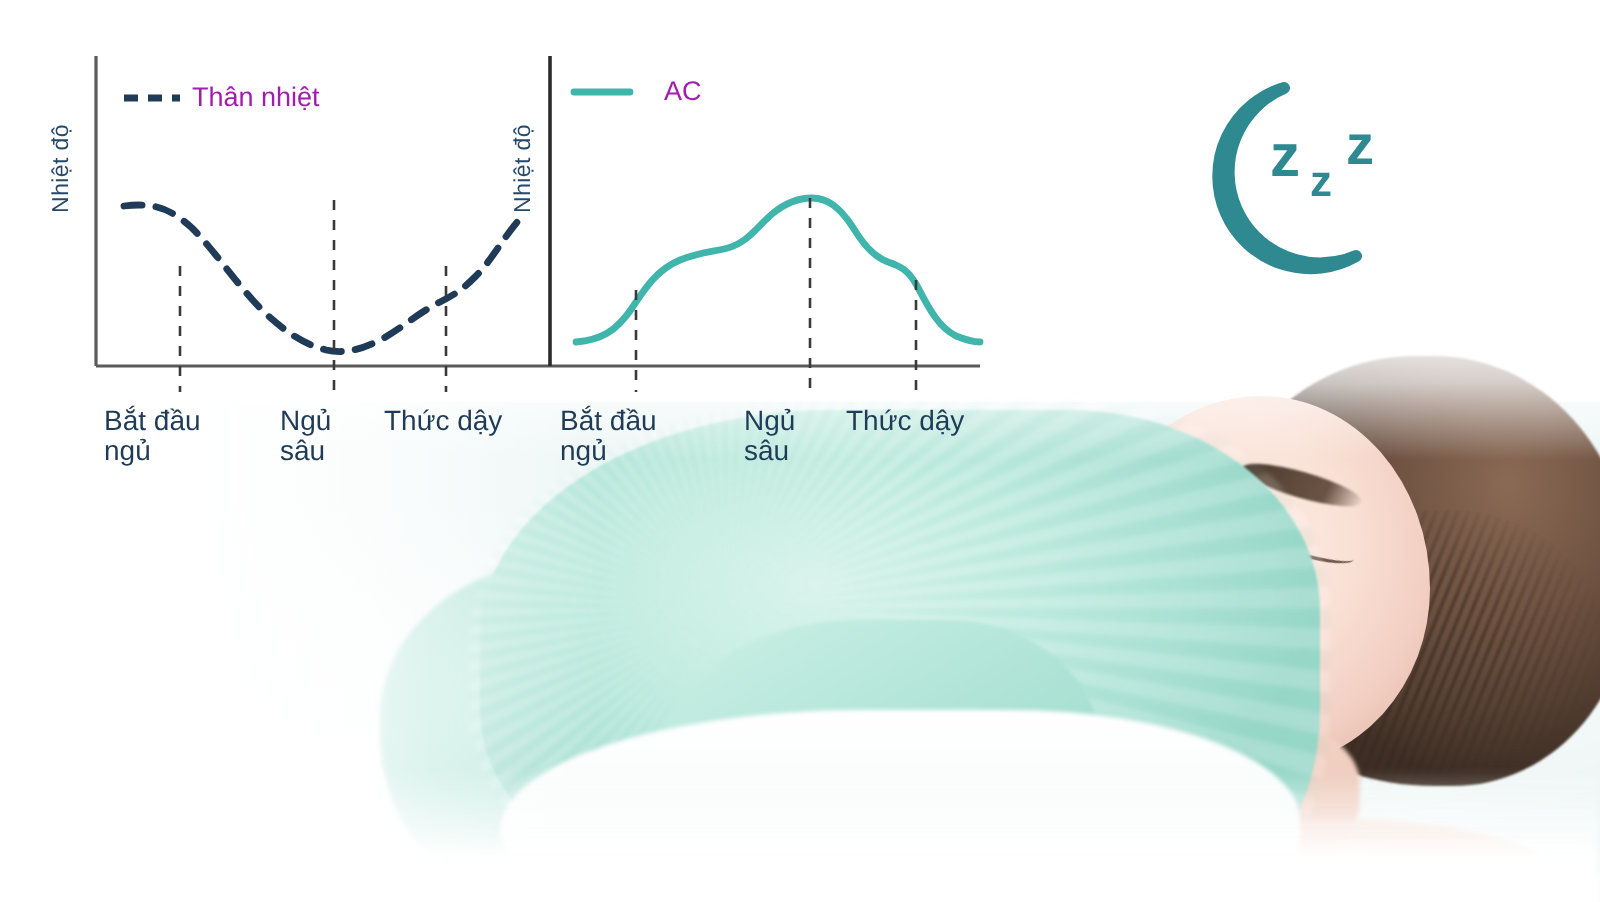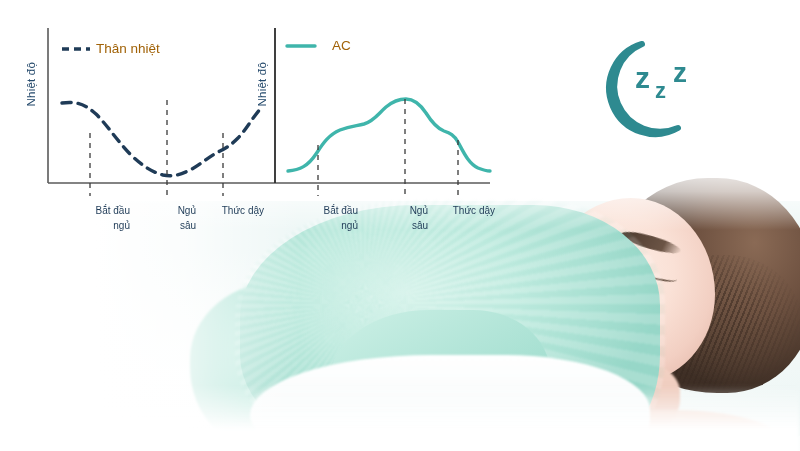--- a/index.html
+++ b/index.html
@@ -163,25 +163,25 @@
   .axis-label{
     position:absolute;
     color:#24496b;
     font-size:11.5px;
     letter-spacing:.2px;
     writing-mode:vertical-rl;
     transform:rotate(180deg);
     white-space:nowrap;
   }
   .legend-text{
-    position:absolute;color:#a16207;font-size:13.5px;white-space:nowrap;
+    position:absolute;color:#a21caf;font-size:13.5px;white-space:nowrap;
   }
   .tick-label{
-    position:absolute;color:#1f3b57;font-size:10px;
-    text-align:right;line-height:15px;white-space:pre-line;
+    position:absolute;color:#1f3b57;font-size:14px;
+    text-align:left;line-height:15px;white-space:pre-line;
   }
 
   
   .moon-wrap{position:absolute;left:585px;top:28px;width:130px;height:128px;}
 </style>
 </head>
 <body>
 
 <div id="stage">
 

